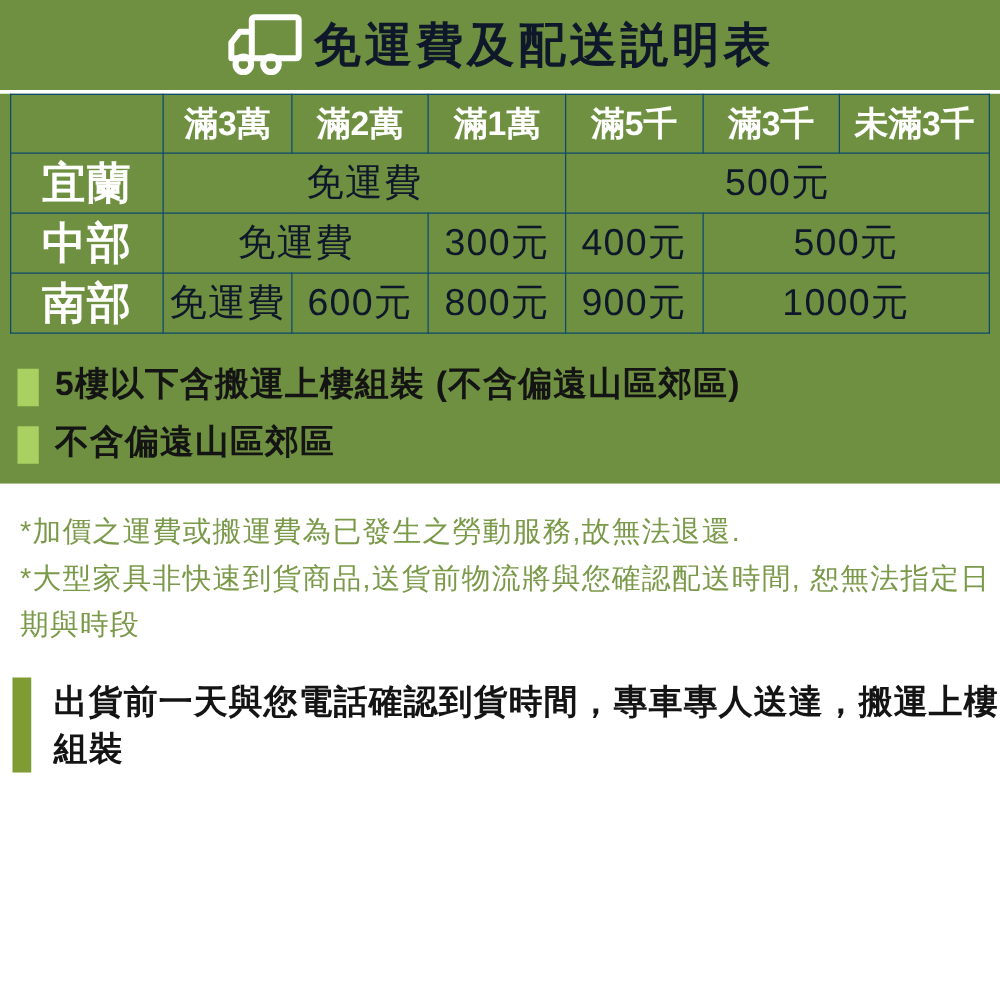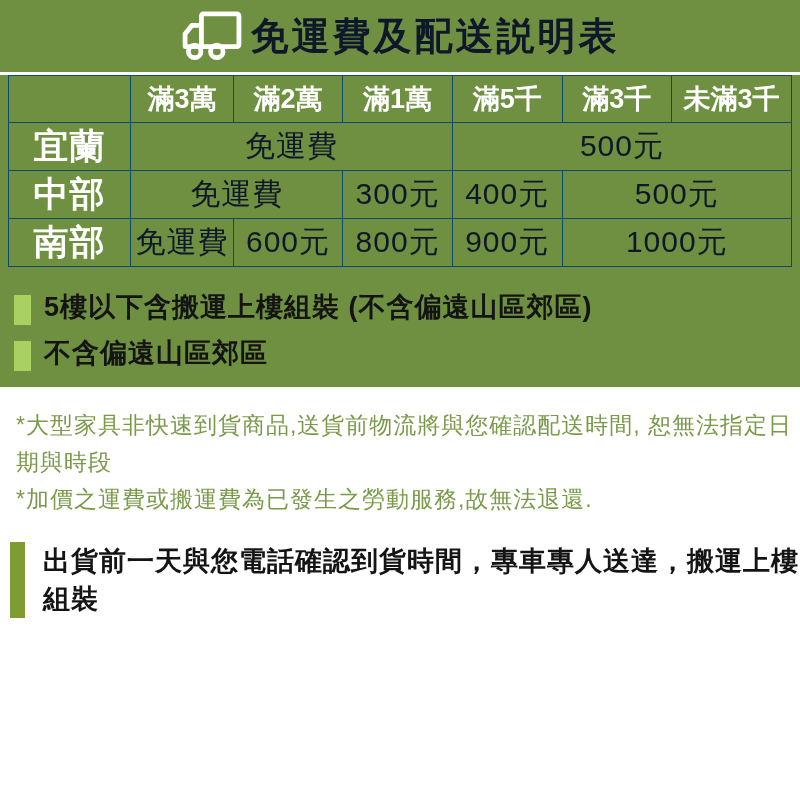--- a/index.html
+++ b/index.html
@@ -116,22 +116,22 @@
         <span class="sq"></span>
         <span class="txt">不含偏遠山區郊區</span>
       </div>
     </div>
 
   </div>
 
   <div class="white-area">
 
     <div class="fine-print">
+      <p>*加價之運費或搬運費為已發生之勞動服務,故無法退還.</p>
       <p>*大型家具非快速到貨商品,送貨前物流將與您確認配送時間, 恕無法指定日期與時段</p>
-      <p>*加價之運費或搬運費為已發生之勞動服務,故無法退還.</p>
     </div>
 
     <div class="delivery">
       <span class="bar-olive"></span>
       <div class="delivery-text">
         <div>出貨前一天與您電話確認到貨時間，專車專人送達，搬運上樓組裝</div>
 
       </div>
     </div>
 

